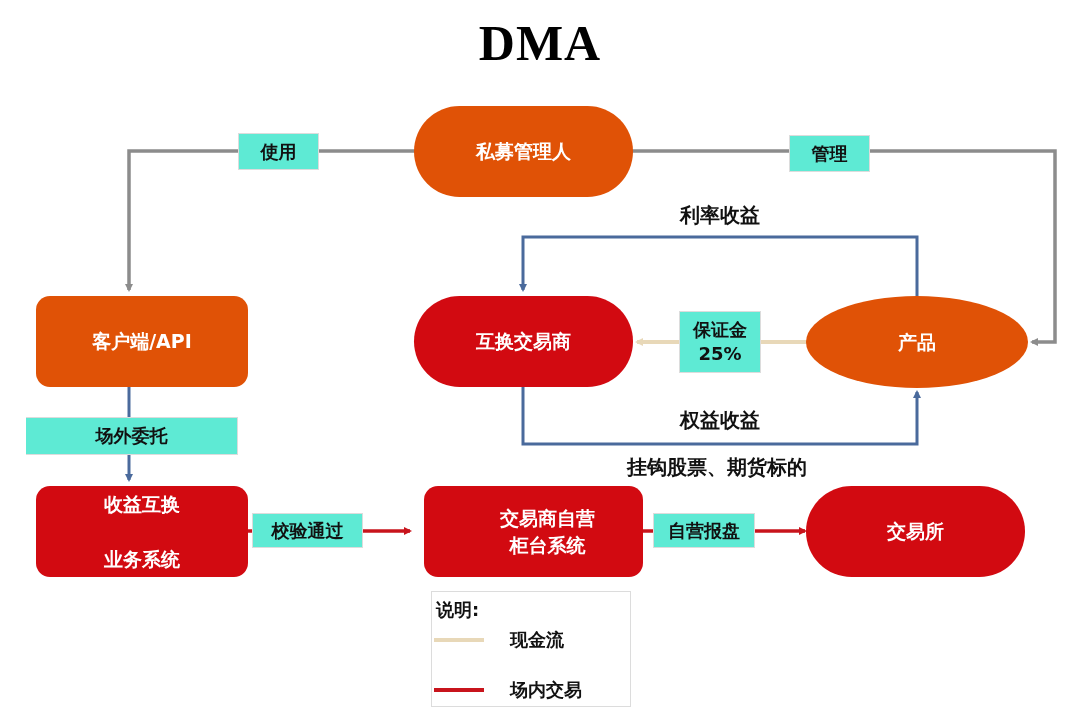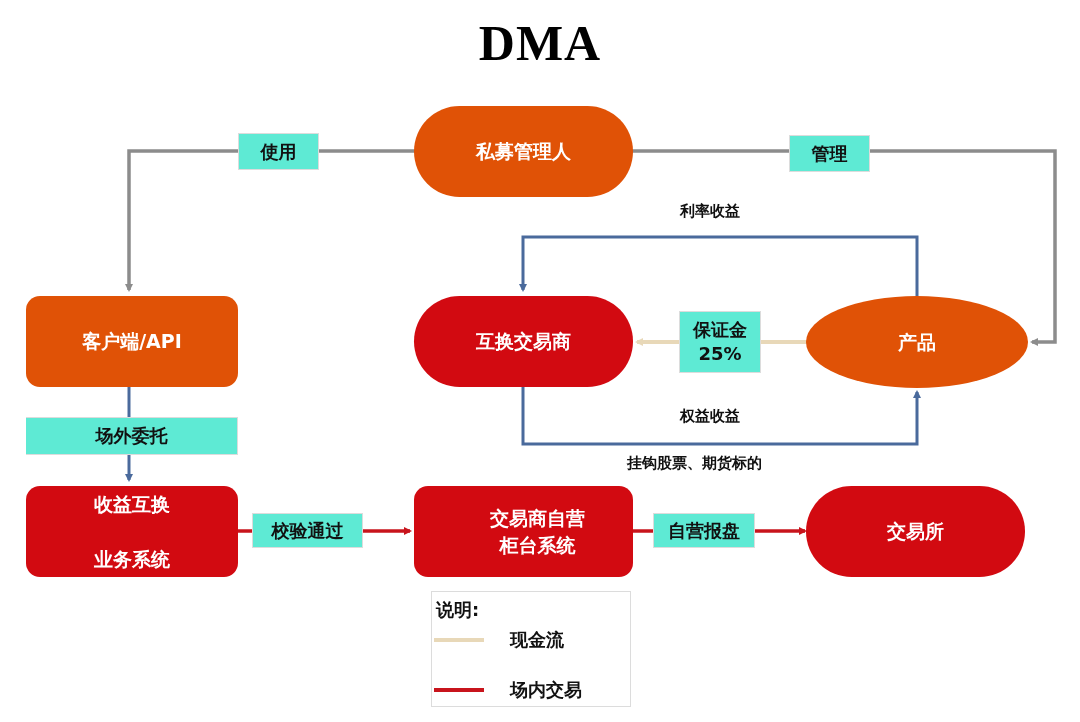--- a/index.html
+++ b/index.html
@@ -8,26 +8,26 @@
   #canvas { position: absolute; left: 0; top: 0; width: 1080px; height: 722px; }
   .title { position: absolute; left: 0; top: 14px; width: 1080px; text-align: center;
            font-family: "Liberation Serif", "DejaVu Serif", serif; font-weight: bold;
            font-size: 50px; color: #000; letter-spacing: 1px; }
   .node { position: absolute; display: flex; align-items: center; justify-content: center;
           text-align: right; color: #ffffff; font-weight: bold; font-size: 19px; line-height: 27px;
           box-sizing: border-box; }
   .orange { background: #e05206; }
   .red { background: #d20a11; }
   .pill { border-radius: 46px / 46px; }
-  .rbox { border-radius: 14px; }
+  .rbox { border-radius: 14px; margin-left: 10px; }
   .ellipse { border-radius: 50%; }
   .label { position: absolute; display: flex; align-items: center; justify-content: center;
            background: #5eead4; border: 1.5px solid #dcdcdc; box-sizing: border-box;
            font-weight: bold; font-size: 18px; color: #111; text-align: center; line-height: 24px; }
-  .free { position: absolute; font-weight: bold; font-size: 15px; color: #111; white-space: nowrap; }
+  .free { position: absolute; font-weight: bold; font-size: 20px; color: #111; white-space: nowrap; }
   .legend { position: absolute; left: 431px; top: 591px; width: 200px; height: 116px;
             border: 1.5px solid #dcdcdc; box-sizing: border-box; background: #fff; }
   .legend-title { position: absolute; left: 4px; top: 6px; font-weight: bold; font-size: 18px; color: #111; }
   .legend-row { position: absolute; left: 0; width: 200px; height: 24px; }
   .legend-line { position: absolute; left: 2px; top: 10px; width: 50px; height: 4px; }
   .legend-text { position: absolute; left: 78px; top: 0; font-weight: bold; font-size: 18px; color: #111; }
 </style>
 </head>
 <body>
 

